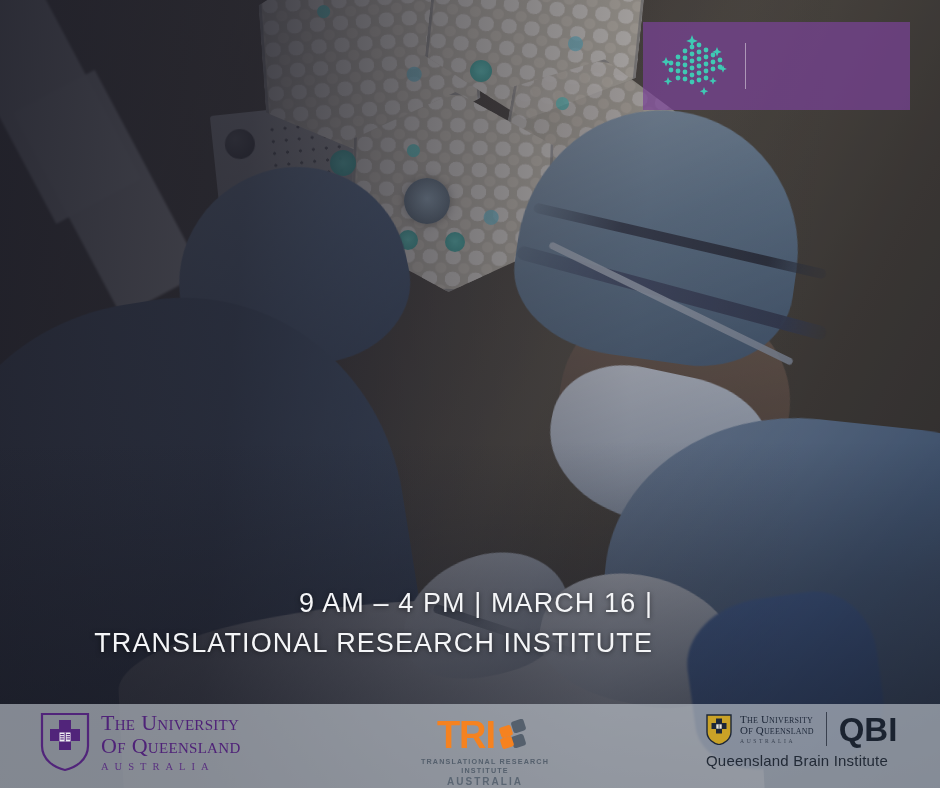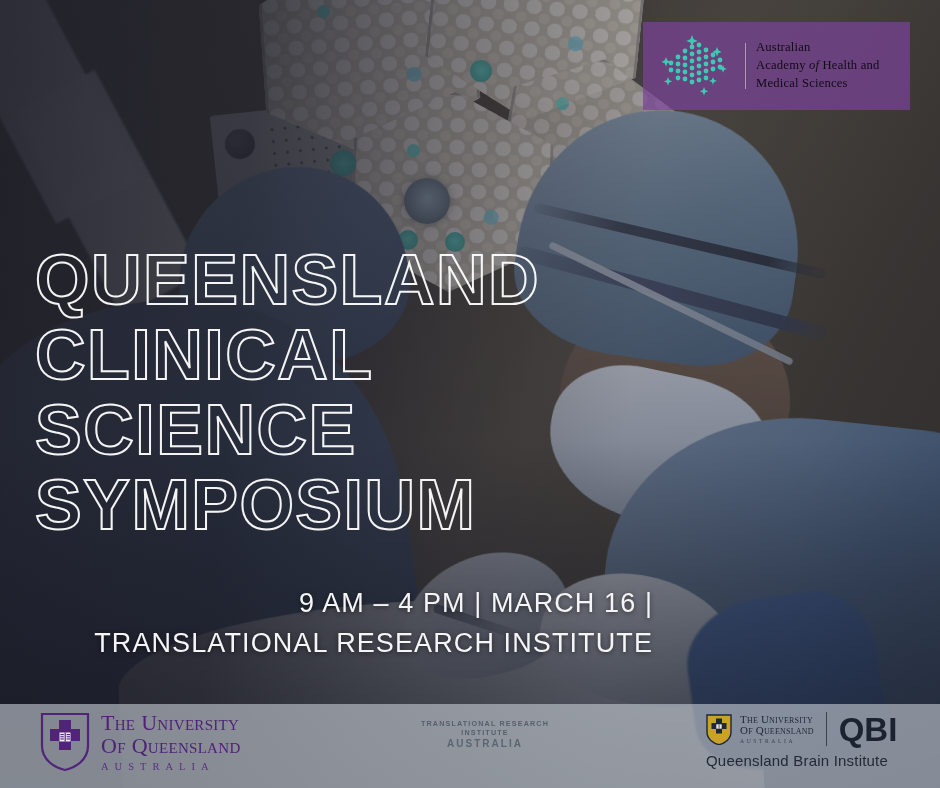--- a/index.html
+++ b/index.html
@@ -325,31 +325,22 @@
           <path d="M60 14l1.3 3.3L64.6 19l-3.3 1.3L60 23.6l-1.3-3.3L55.4 19l3.3-1.7z"></path>
           <path d="M9 24l1.3 3.3L13.6 29l-3.3 1.3L9 33.6l-1.3-3.3L4.4 29l3.3-1.7z"></path>
           <path d="M11 44l1.2 3L15.2 48.4l-3 1.2L11 52.6l-1.2-3L6.8 48.4l3-1.2z"></path>
           <path d="M47 54l1.2 3 3 1.2-3 1.2L47 62.4l-1.2-3-3-1.2 3-1.2z"></path>
           <path d="M66 32l1.1 2.8 2.8 1.1-2.8 1.1L66 39.8l-1.1-2.8L62.1 35.9l2.8-1.1z"></path>
           <path d="M56 44l1.1 2.8 2.8 1.1-2.8 1.1L56 51.8l-1.1-2.8L52.1 47.9l2.8-1.1z"></path>
         </g>
       </svg>
     </div>
     <div class="aahms-div"></div>
-    <div class="aahms-txt">
-      <div>Australian</div>
-      <div><span>Academy </span><i>of</i><span> Health and</span></div>
-      <div>Medical Sciences</div>
-    </div>
   </div>
 
-  <div class="headline">QUEENSLAND
-CLINICAL
-SCIENCE
-SYMPOSIUM</div>
 
   <div class="details">9 AM – 4 PM | MARCH 16 |
 TRANSLATIONAL RESEARCH INSTITUTE</div>
 
   <div class="footer"></div>
 
   <div class="f-uq">
     <div class="uq-shield">
       <svg viewBox="0 0 50 60" width="50" height="60" aria-hidden="true">
         <path d="M2 2h46v32c0 14-13 22-23 24C15 56 2 48 2 34z" fill="none" stroke="#51247A" stroke-width="2.2"></path>
@@ -367,20 +358,31 @@
       </svg>
     </div>
     <div class="uq-words">
       <div class="uq-l1">The University</div>
       <div class="uq-l2">Of Queensland</div>
       <div class="uq-l3">AUSTRALIA</div>
     </div>
   </div>
 
   <div class="f-tri">
+    <div class="tri-main">
+      <div class="tri-word">TRI</div>
+      <div class="tri-mark">
+        <svg viewBox="0 0 34 32" width="34" height="32" aria-hidden="true">
+          <rect x="1" y="7" width="12" height="11" rx="2.4" fill="#f58220" transform="rotate(-18 7 12.5)"></rect>
+          <rect x="13" y="1" width="13" height="12" rx="2.6" fill="#55606d" transform="rotate(-18 19.5 7)"></rect>
+          <rect x="13" y="16" width="13" height="12" rx="2.6" fill="#55606d" transform="rotate(-18 19.5 22)"></rect>
+          <rect x="2" y="18" width="12" height="11" rx="2.4" fill="#f58220" transform="rotate(-18 8 23.5)"></rect>
+        </svg>
+      </div>
+    </div>
     <div class="tri-sub1">TRANSLATIONAL RESEARCH INSTITUTE</div>
     <div class="tri-sub2">AUSTRALIA</div>
   </div>
 
   <div class="f-qbi">
     <div class="qbi-top">
       <div class="qbi-crest">
         <svg viewBox="0 0 26 31" width="26" height="31" aria-hidden="true">
           <path d="M1 1h24v17c0 7.5-7 11.5-12 12.6C8 29.5 1 25.5 1 18z" fill="#c9a227" stroke="#1d2738" stroke-width="1.4"></path>
           <path d="M10 4.5h6v4.5h4.5v6H16v4.5h-6V15H5.5V9H10z" fill="#1d2738"></path>

